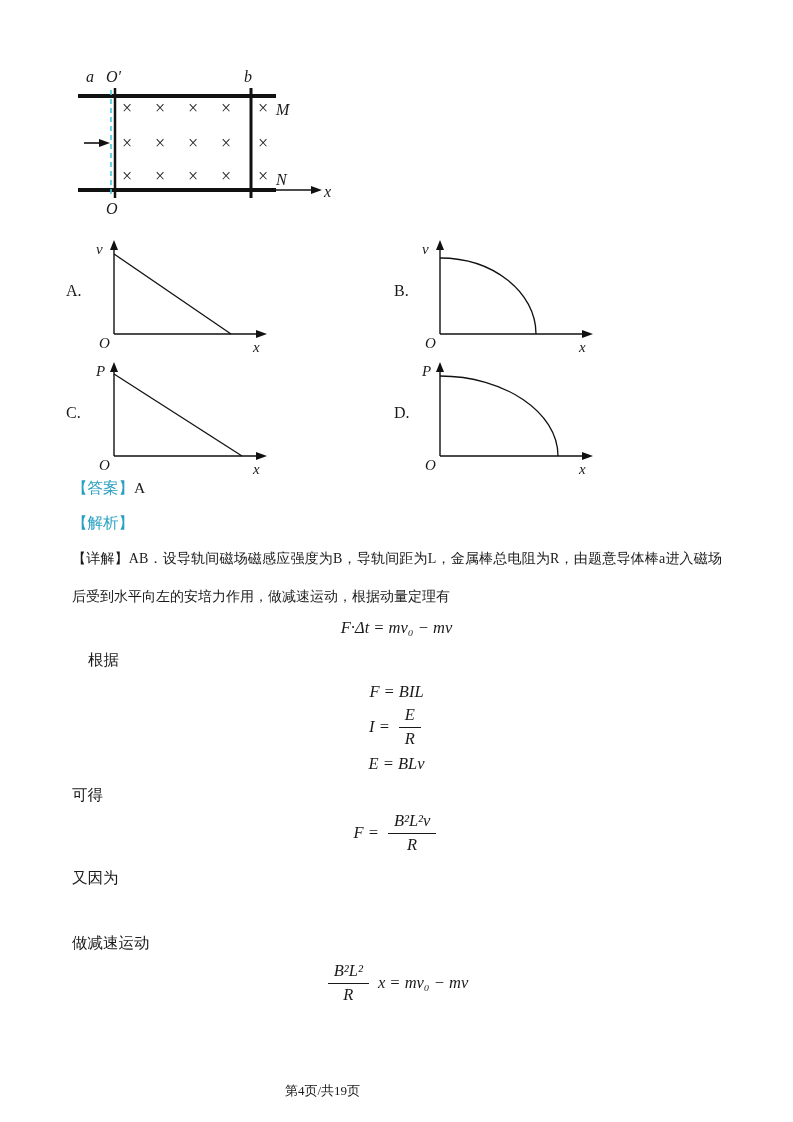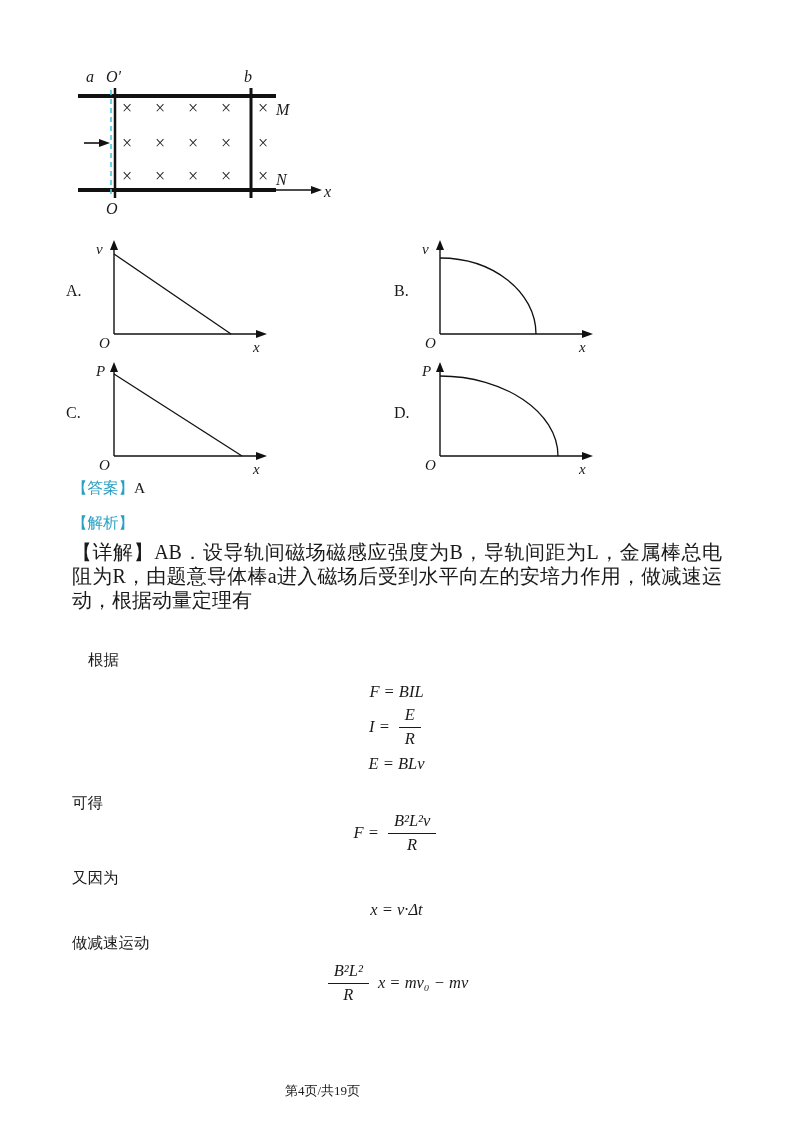--- a/index.html
+++ b/index.html
@@ -6,21 +6,21 @@
   * { box-sizing:border-box; }
   body { margin:0; background:#888; }
   .page {
     position:relative; width:793px; height:1122px; margin:0 auto;
     background:#ffffff; font-family:"Liberation Serif", serif; color:var(--ink);
     overflow:hidden;
   }
   .abs { position:absolute; }
   .tag { color:var(--accent); }
   .body-text { font-size:15.5px; }
-  .para { font-size:20px; line-height:24px; text-align:justify; }
+  .para { font-size:14px; line-height:38px; text-align:justify; }
   .connector { font-size:15.5px; }
   .formula {
     left:0; width:793px; display:flex; justify-content:center; align-items:center;
     font-style:italic; font-size:16.5px; font-family:"Liberation Serif", serif;
   }
   .formula .pre { margin-right:6px; }
   .formula .post { margin-left:6px; }
   .frac { display:inline-flex; flex-direction:column; align-items:center; margin:0 3px; }
   .frac .num { display:block; padding:0 6px 2px; border-bottom:1.3px solid var(--ink); line-height:1.15; }
   .frac .den { display:block; padding:2px 6px 0; line-height:1.15; }
@@ -134,48 +134,48 @@
   </div>
 
   <div class="abs body-text" style="left:72px; top:513px;">
     <span class="tag">【解析】</span>
   </div>
 
   <div class="abs para" style="left:72px; top:540px; width:650px;">
     <span>【详解】</span><span>AB．设导轨间磁场磁感应强度为B，导轨间距为L，金属棒总电阻为R，由题意导体棒a进入磁场后受到水平向左的安培力作用，做减速运动，根据动量定理有</span>
   </div>
 
+  <div class="abs formula" style="top:618px;">F·Δt = mv₀ − mv</div>
 
   <div class="abs connector" style="left:72px; top:650px;margin-left:16px;">根据</div>
 
   <div class="abs formula" style="top:682px;text-align:right;">F = BIL</div>
 
   <div class="abs formula" style="top:706px;">
     <span class="pre">I =</span>
     <span class="frac">
       <span class="num">E</span>
       <span class="den">R</span>
     </span>
   </div>
 
   <div class="abs formula" style="top:754px;">E = BLv</div>
 
-  <div class="abs connector" style="left:72px; top:785px;margin-top:8px;">可得</div>
+  <div class="abs connector" style="left:72px; top:785px;">可得</div>
 
   <div class="abs formula" style="top:812px;">
     <span class="pre">F =</span>
     <span class="frac">
       <span class="num">B²L²v</span>
       <span class="den">R</span>
     </span>
   </div>
 
   <div class="abs connector" style="left:72px; top:868px;">又因为</div>
 
-  <div class="abs formula" style="top:900px;">x = v·Δt</div>
 
   <div class="abs connector" style="left:72px; top:933px;">做减速运动</div>
 
   <div class="abs formula" style="top:962px;">
     <span class="frac">
       <span class="num">B²L²</span>
       <span class="den">R</span>
     </span>
     <span class="post">x = mv₀ − mv</span>
   </div>

